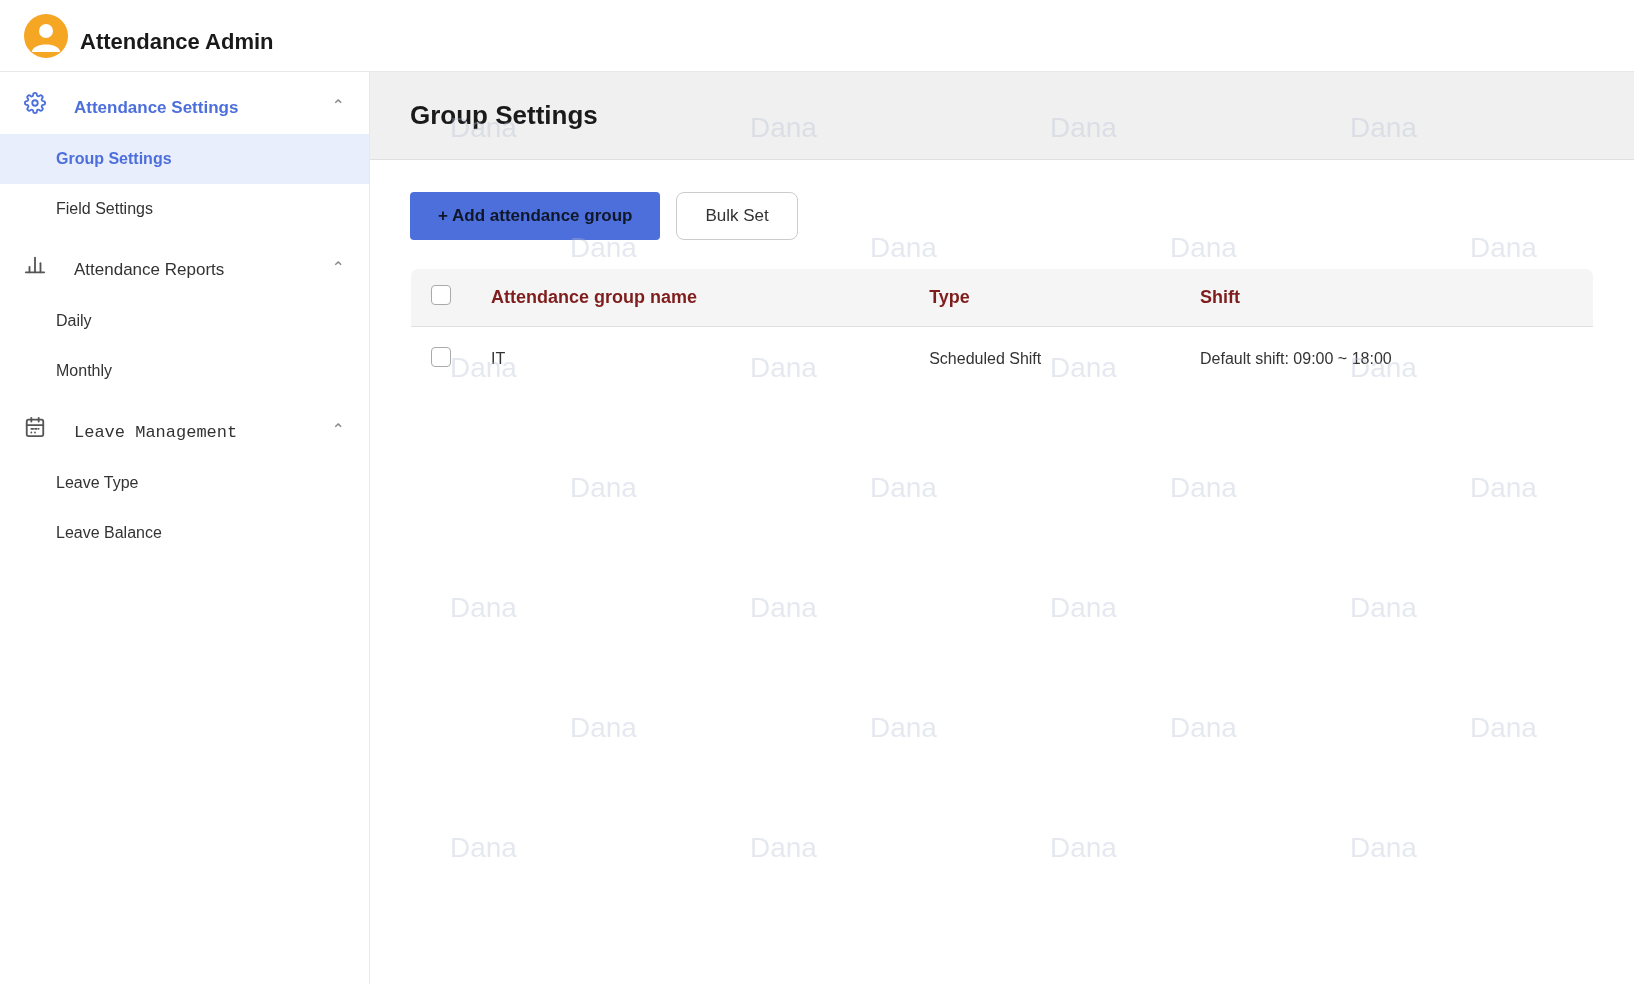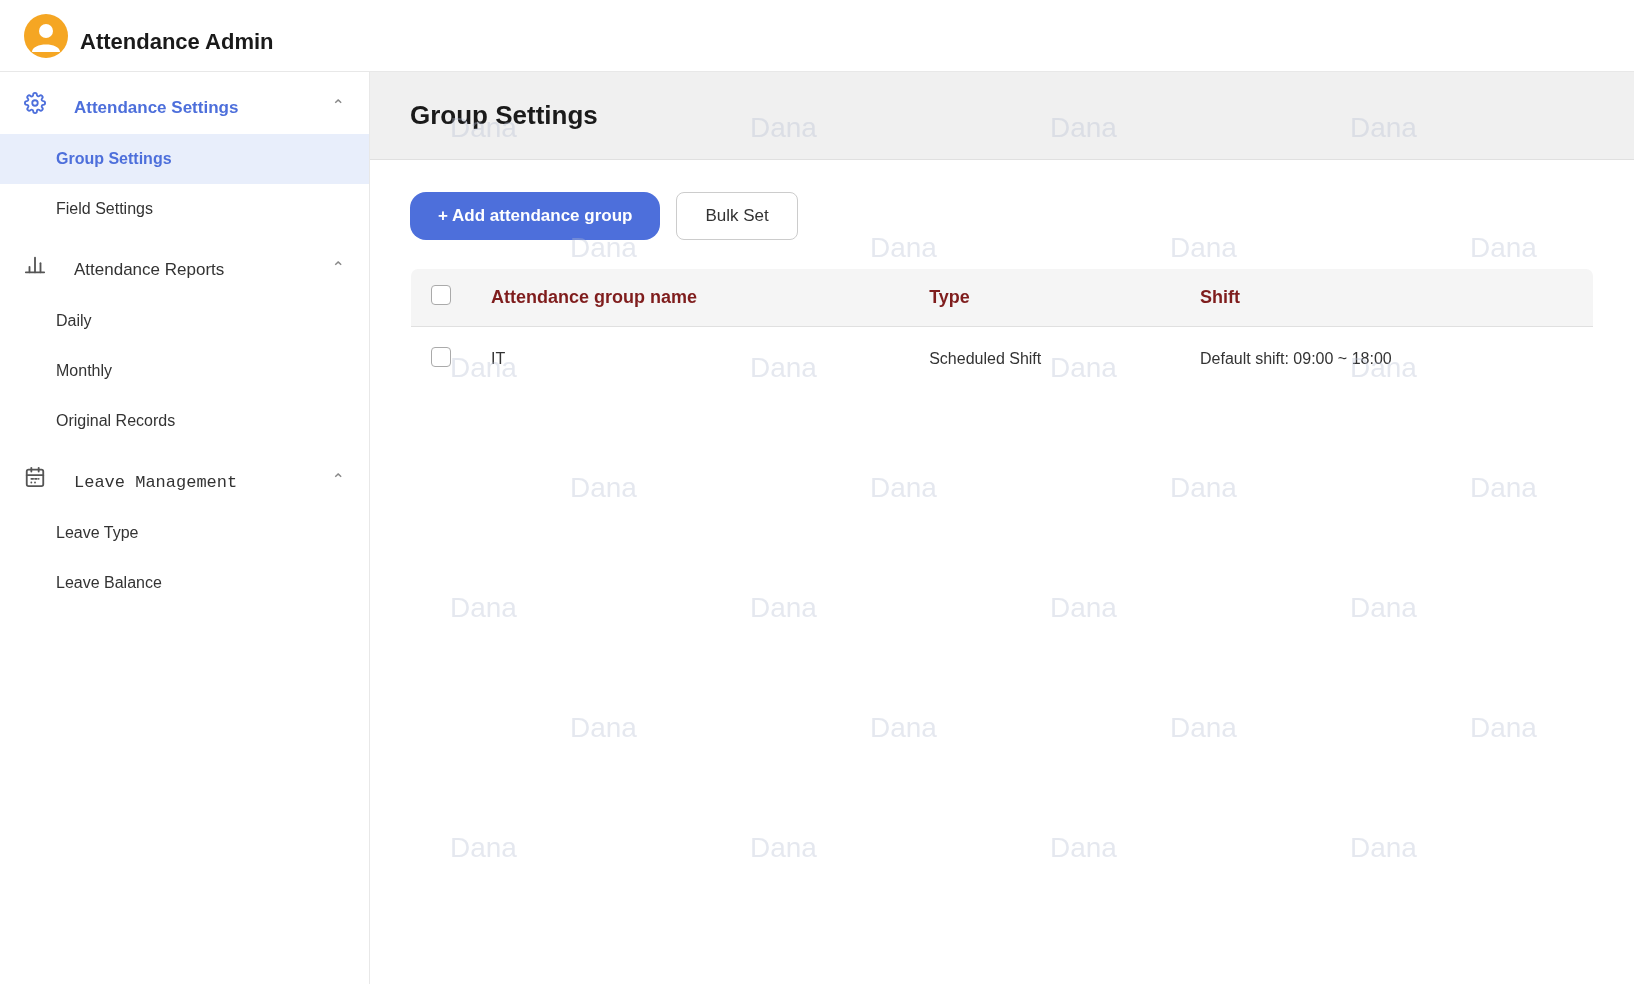--- a/index.html
+++ b/index.html
@@ -105,23 +105,23 @@
 
     .toolbar {
       display: flex;
       align-items: center;
       gap: 16px;
       margin-bottom: 28px;
     }
 
     .btn-primary {
       background: #4d6fdb;
-      color: #ffffff;
+      color: #0f172a;
       border: none;
-      border-radius: 16px;
+      border-radius: 4px;
       padding: 14px 28px;
       font-size: 17px;
       font-weight: 600;
       cursor: pointer;
       display: flex;
       align-items: center;
       gap: 8px;
     }
 
     .btn-outline {
@@ -234,21 +234,20 @@
             <line x1="2" y1="20" x2="22" y2="20"></line>
           </svg>
         </span>
         <span class="sidebar-section-title" style="color:#333; font-weight:500;">Attendance Reports</span>
       </div>
       <span class="chevron-icon">⌃</span>
     </div>
 
     <div class="sidebar-item">Daily</div>
     <div class="sidebar-item">Monthly</div>
-    <div class="sidebar-item">Original Records</div>
 
     <div class="sidebar-section-header">
       <div class="sidebar-section-header-left">
         <span>
           <svg width="22" height="22" viewBox="0 0 24 24" fill="none" stroke="#555" stroke-width="2" stroke-linecap="round" stroke-linejoin="round">
             <rect x="3" y="4" width="18" height="18" rx="2" ry="2"></rect>
             <line x1="16" y1="2" x2="16" y2="6"></line>
             <line x1="8" y1="2" x2="8" y2="6"></line>
             <line x1="3" y1="10" x2="21" y2="10"></line>
             <line x1="8" y1="14" x2="10" y2="14"></line>

